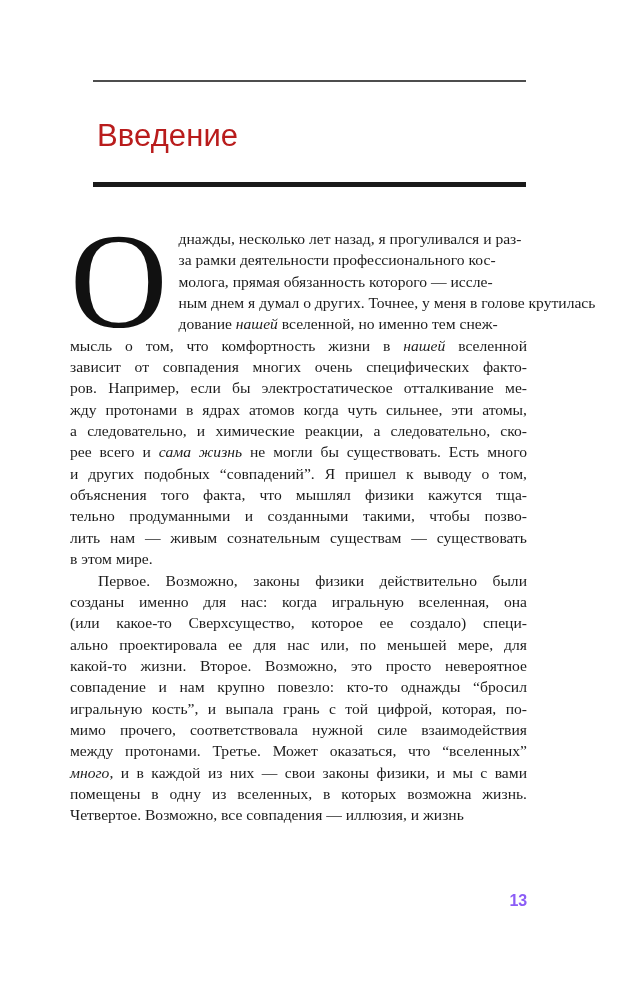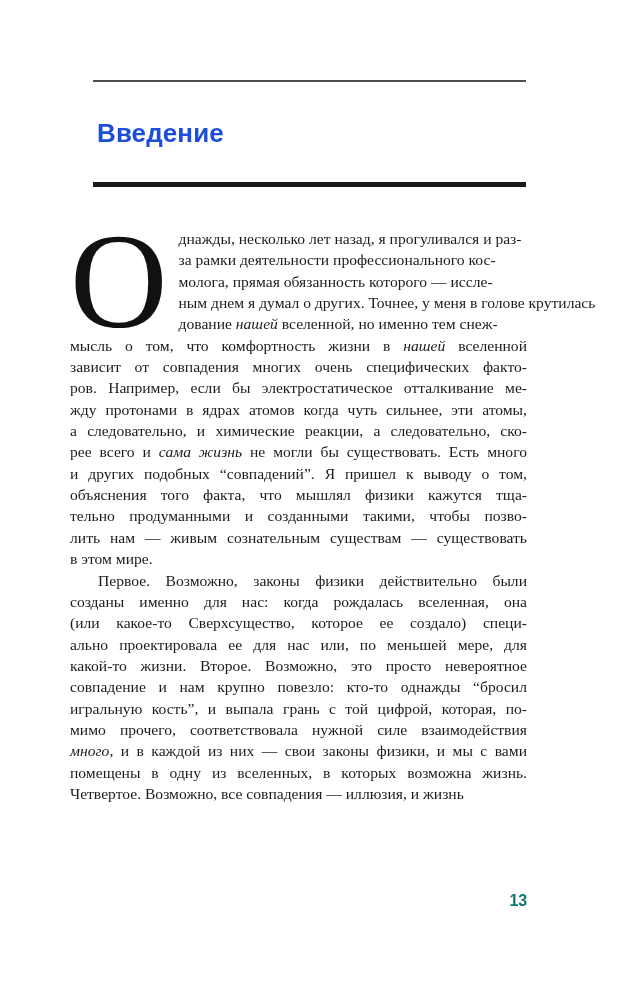--- a/index.html
+++ b/index.html
@@ -29,24 +29,24 @@
 
   .rule-thin {
     width: 100%;
     height: 2px;
     background: #4d4d4d;
     margin: 0;
   }
 
   .chapter-title {
     font-family: "Liberation Sans", sans-serif;
-    font-size: 26px;
-    font-weight: 700;
+    font-size: 31px;
+    font-weight: 400;
     line-height: 1;
-    color: #1d4ed8;
+    color: #b91c1c;
     letter-spacing: 0.1px;
     margin: 0;
     padding: 38px 0 0 4px;
   }
 
   .rule-thick {
     width: 100%;
     height: 5px;
     background: #1a1a1a;
     margin: 0;
@@ -110,21 +110,21 @@
   }
 
   
   .folio {
     position: absolute;
     right: 117px;
     top: 892px;
     font-family: "Liberation Sans", sans-serif;
     font-size: 16px;
     font-weight: 700;
-    color: #0f766e;
+    color: #8b5cf6;
     letter-spacing: -0.2px;
   }
 </style>
 </head>
 <body>
 
 <div class="page">
 
   <div class="heading-block">
     <div class="rule-thin"></div>
@@ -149,27 +149,28 @@
         <span class="tline">рее всего и <i>сама жизнь</i> не могли бы существовать. Есть много</span>
         <span class="tline">и других подобных “совпадений”. Я пришел к выводу о том,</span>
         <span class="tline">объяснения того факта, что мышлял физики кажутся тща-</span>
         <span class="tline">тельно продуманными и созданными такими, чтобы позво-</span>
         <span class="tline">лить нам — живым сознательным существам — существовать</span>
         <span class="tline-last">в этом мире.</span>
     </p>
 
     <p>
       <span class="tline tline-indent">Первое. Возможно, законы физики действительно были</span>
-        <span class="tline">созданы именно для нас: когда рождалась вселенная, она</span>
+        <span class="tline">созданы именно для нас: когда игральную вселенная, она</span>
         <span class="tline">(или какое-то Сверхсущество, которое ее создало) специ-</span>
         <span class="tline">ально проектировала ее для нас или, по меньшей мере, для</span>
         <span class="tline">какой-то жизни. Второе. Возможно, это просто невероятное</span>
         <span class="tline">совпадение и нам крупно повезло: кто-то однажды “бросил</span>
         <span class="tline">игральную кость”, и выпала грань с той цифрой, которая, по-</span>
         <span class="tline">мимо прочего, соответствовала нужной силе взаимодействия</span>
+        <span class="tline">между протонами. Третье. Может оказаться, что “вселенных”</span>
         <span class="tline"><i>много</i>, и в каждой из них — свои законы физики, и мы с вами</span>
         <span class="tline">помещены в одну из вселенных, в которых возможна жизнь.</span>
         <span class="tline-last">Четвертое. Возможно, все совпадения — иллюзия, и жизнь</span>
     </p>
 
   </div>
 
   <div class="folio">13</div>
 
 </div>

